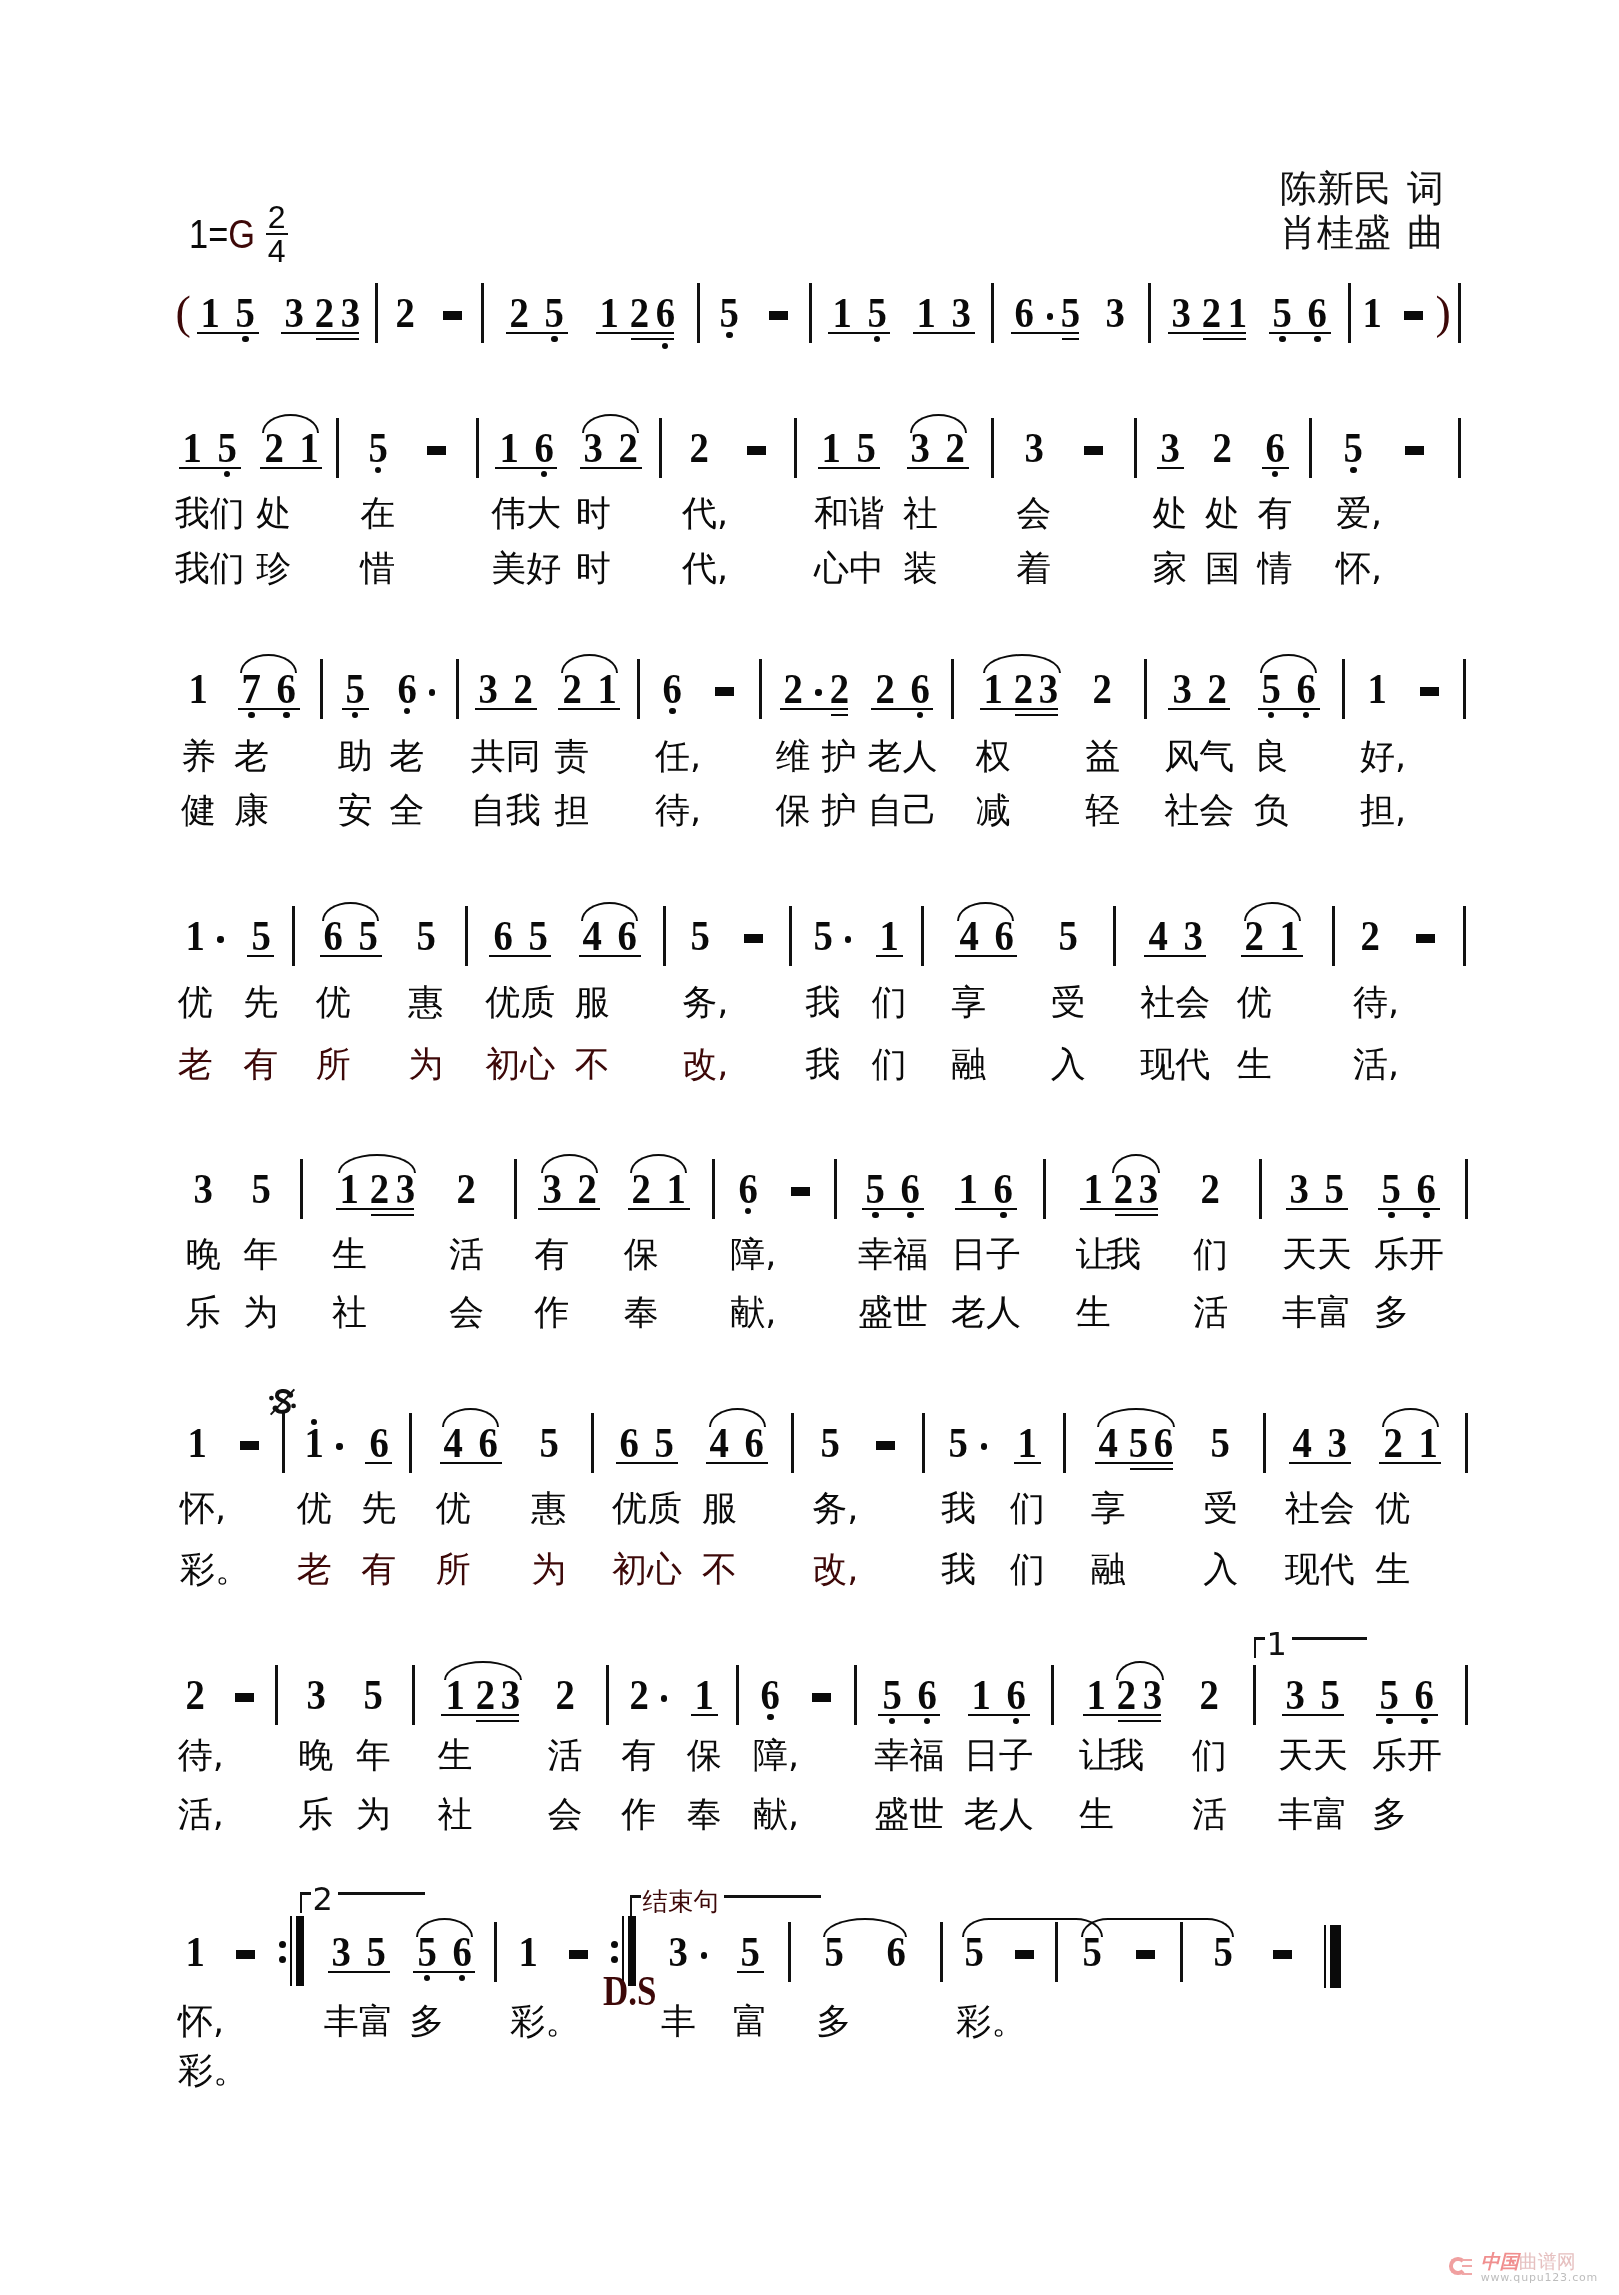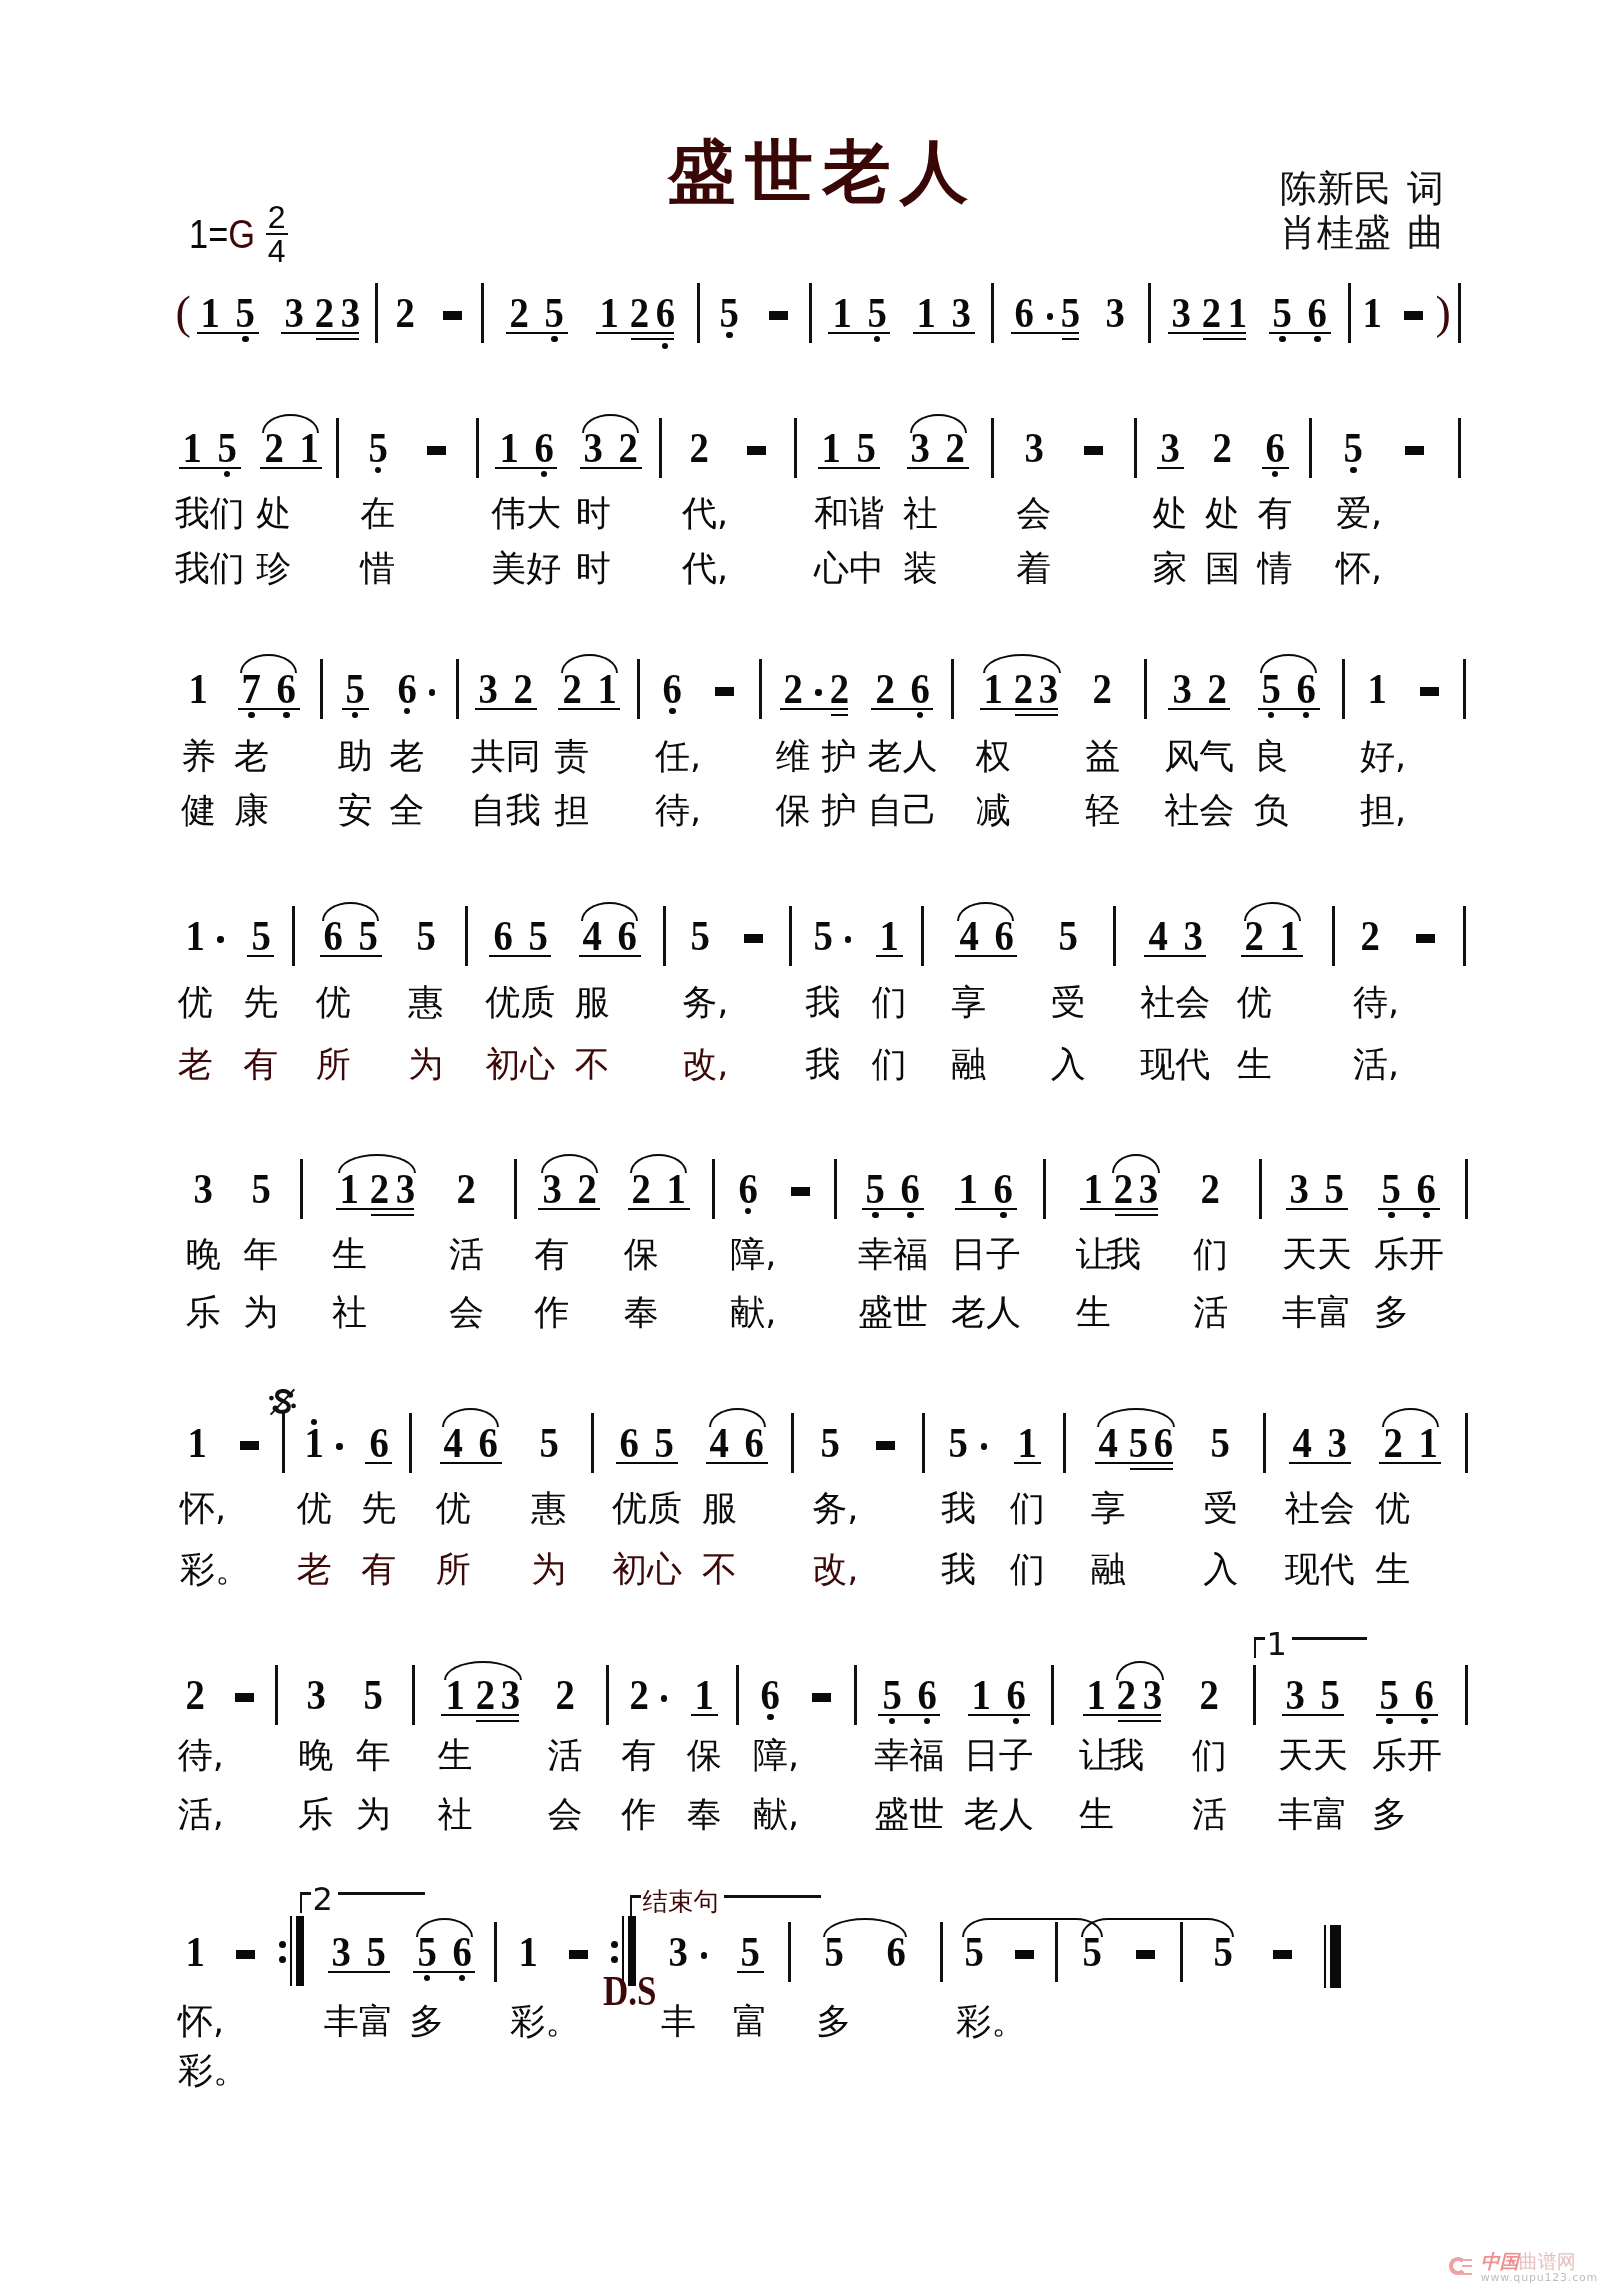--- a/index.html
+++ b/index.html
@@ -61,21 +61,20 @@
 .wm-name{font-size:19px;line-height:20.6px;white-space:nowrap;}
 .wm-a{color:#f08f8f;font-weight:bold;font-style:italic;font-family:"DejaVu Serif",serif;}
 .wm-b{color:#e6c0c0;font-family:"DejaVu Serif",serif;}
 .wm-url{font-size:11px;line-height:11px;color:#bdbdbd;letter-spacing:0.8px;font-family:"DejaVu Sans",sans-serif;white-space:nowrap;}
 </style>
 </head>
 <body>
 
 <div id="page">
 
-  <div class="title">盛世老人</div>
 
   <div class="credits">
     <div class="credit"><span>陈新民</span><span class="role">词</span></div>
     <div class="credit"><span>肖桂盛</span><span class="role">曲</span></div>
   </div>
 
   <div class="key"><span>1=</span><span class="maroon">G</span></div>
 
   <div class="timesig">
     <span>2</span>

